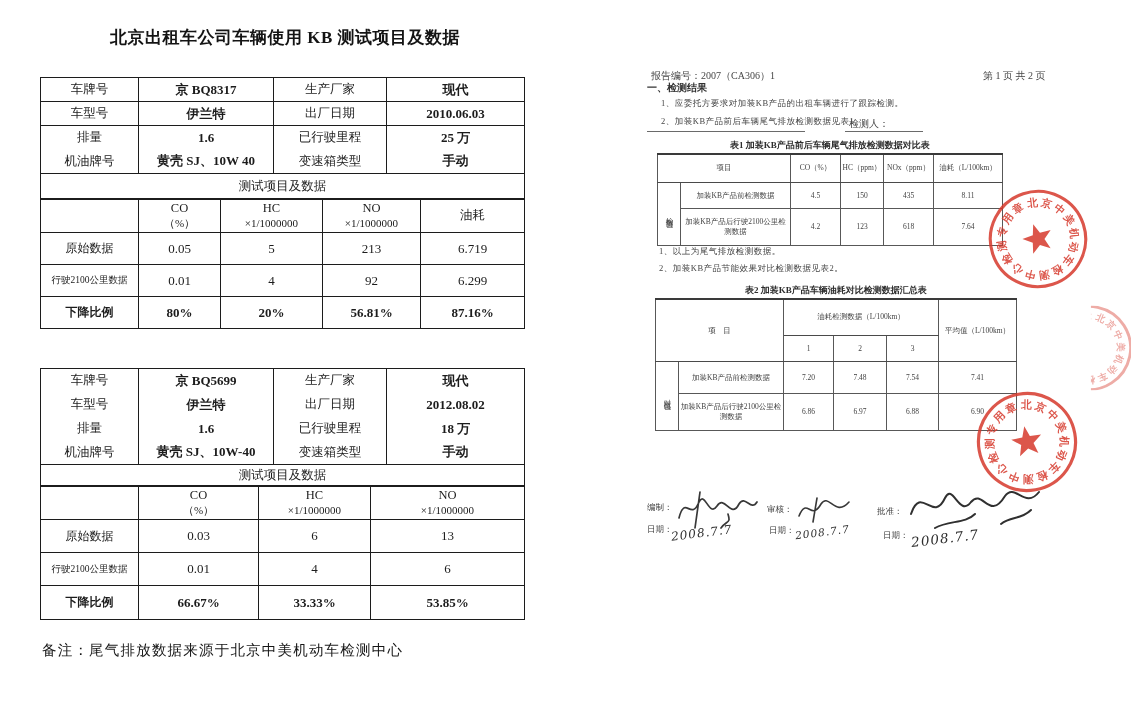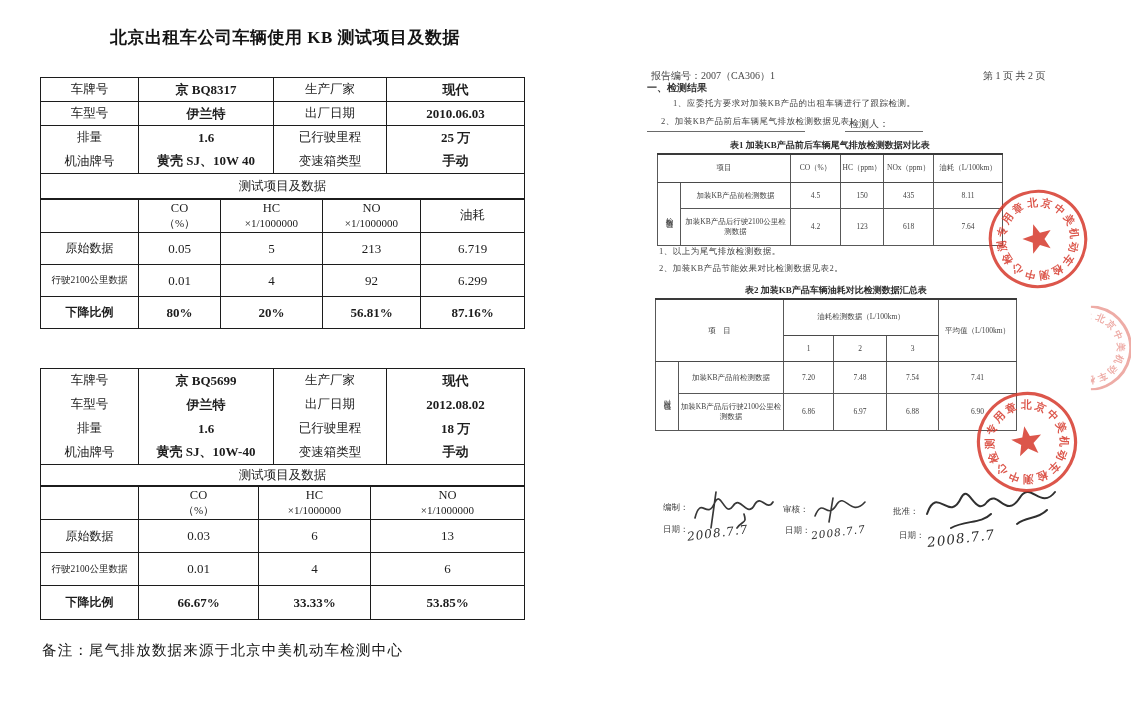--- a/index.html
+++ b/index.html
@@ -227,21 +227,21 @@
 <div class="abs" id="report">
   <div class="scan">
 
     <div class="hline">
       <span class="hseg" style="min-width:150px;">报告编号：2007（CA306）1</span>
       <span class="hseg" style="min-width:70px;margin-left:40px;margin-top:48px;">检测人：</span>
       <span style="margin-left:60px;">第 1 页 共 2 页</span>
     </div>
 
     <div class="sec">一、检测结果</div>
-    <div class="para" style="left:28px;top:38px;">1、应委托方要求对加装KB产品的出租车辆进行了跟踪检测。</div>
+    <div class="para" style="left:16px;top:38px;">1、应委托方要求对加装KB产品的出租车辆进行了跟踪检测。</div>
     <div class="para" style="left:16px;top:56px;">2、加装KB产品前后车辆尾气排放检测数据见表1。</div>
 
     <div class="ttitle" style="left:12px;top:79px;width:346px;">表1 加装KB产品前后车辆尾气排放检测数据对比表</div>
 
     <table class="rt" style="left:12px;top:93px;width:346px;">
       <colgroup>
           <col style="width:23px">
           <col style="width:110px">
           <col style="width:50px">
           <col style="width:43px">
@@ -310,21 +310,21 @@
       <tr style="height:36px;">
         <td>加装KB产品后行驶2100公里检测数据</td>
         <td>6.86</td>
         <td>6.97</td>
         <td>6.88</td>
         <td>6.90</td>
       </tr>
     </tbody>
       </table>
 
-    <div class="abs" style="left:16px;top:428px;width:470px;height:90px;">
+    <div class="abs" style="left:0;top:428px;width:470px;height:90px;">
       <span class="siglabel" style="left:2px;top:14px;">编制：</span>
       <svg class="sig" style="left:28px;top:0;" width="88" height="42" viewBox="0 0 88 42">
         <path d="M6,30 C12,6 18,34 26,14 C32,2 36,30 44,18 C52,6 58,32 66,16 C72,6 78,24 84,14 M22,40 L27,4 M48,40 C54,32 58,36 55,26" fill="none" stroke="#383838" stroke-width="1.7" stroke-linecap="round"></path>
       </svg>
       <span class="siglabel" style="left:2px;top:36px;">日期：</span>
       <span class="hand" style="left:26px;top:38px;">2008.7.7</span>
 
       <span class="siglabel" style="left:122px;top:16px;">审核：</span>
       <svg class="sig" style="left:150px;top:4px;" width="58" height="32" viewBox="0 0 58 32">
         <path d="M4,24 C12,4 16,30 26,12 C34,0 40,26 54,10 M18,30 L22,6" fill="none" stroke="#383838" stroke-width="1.6" stroke-linecap="round"></path>

